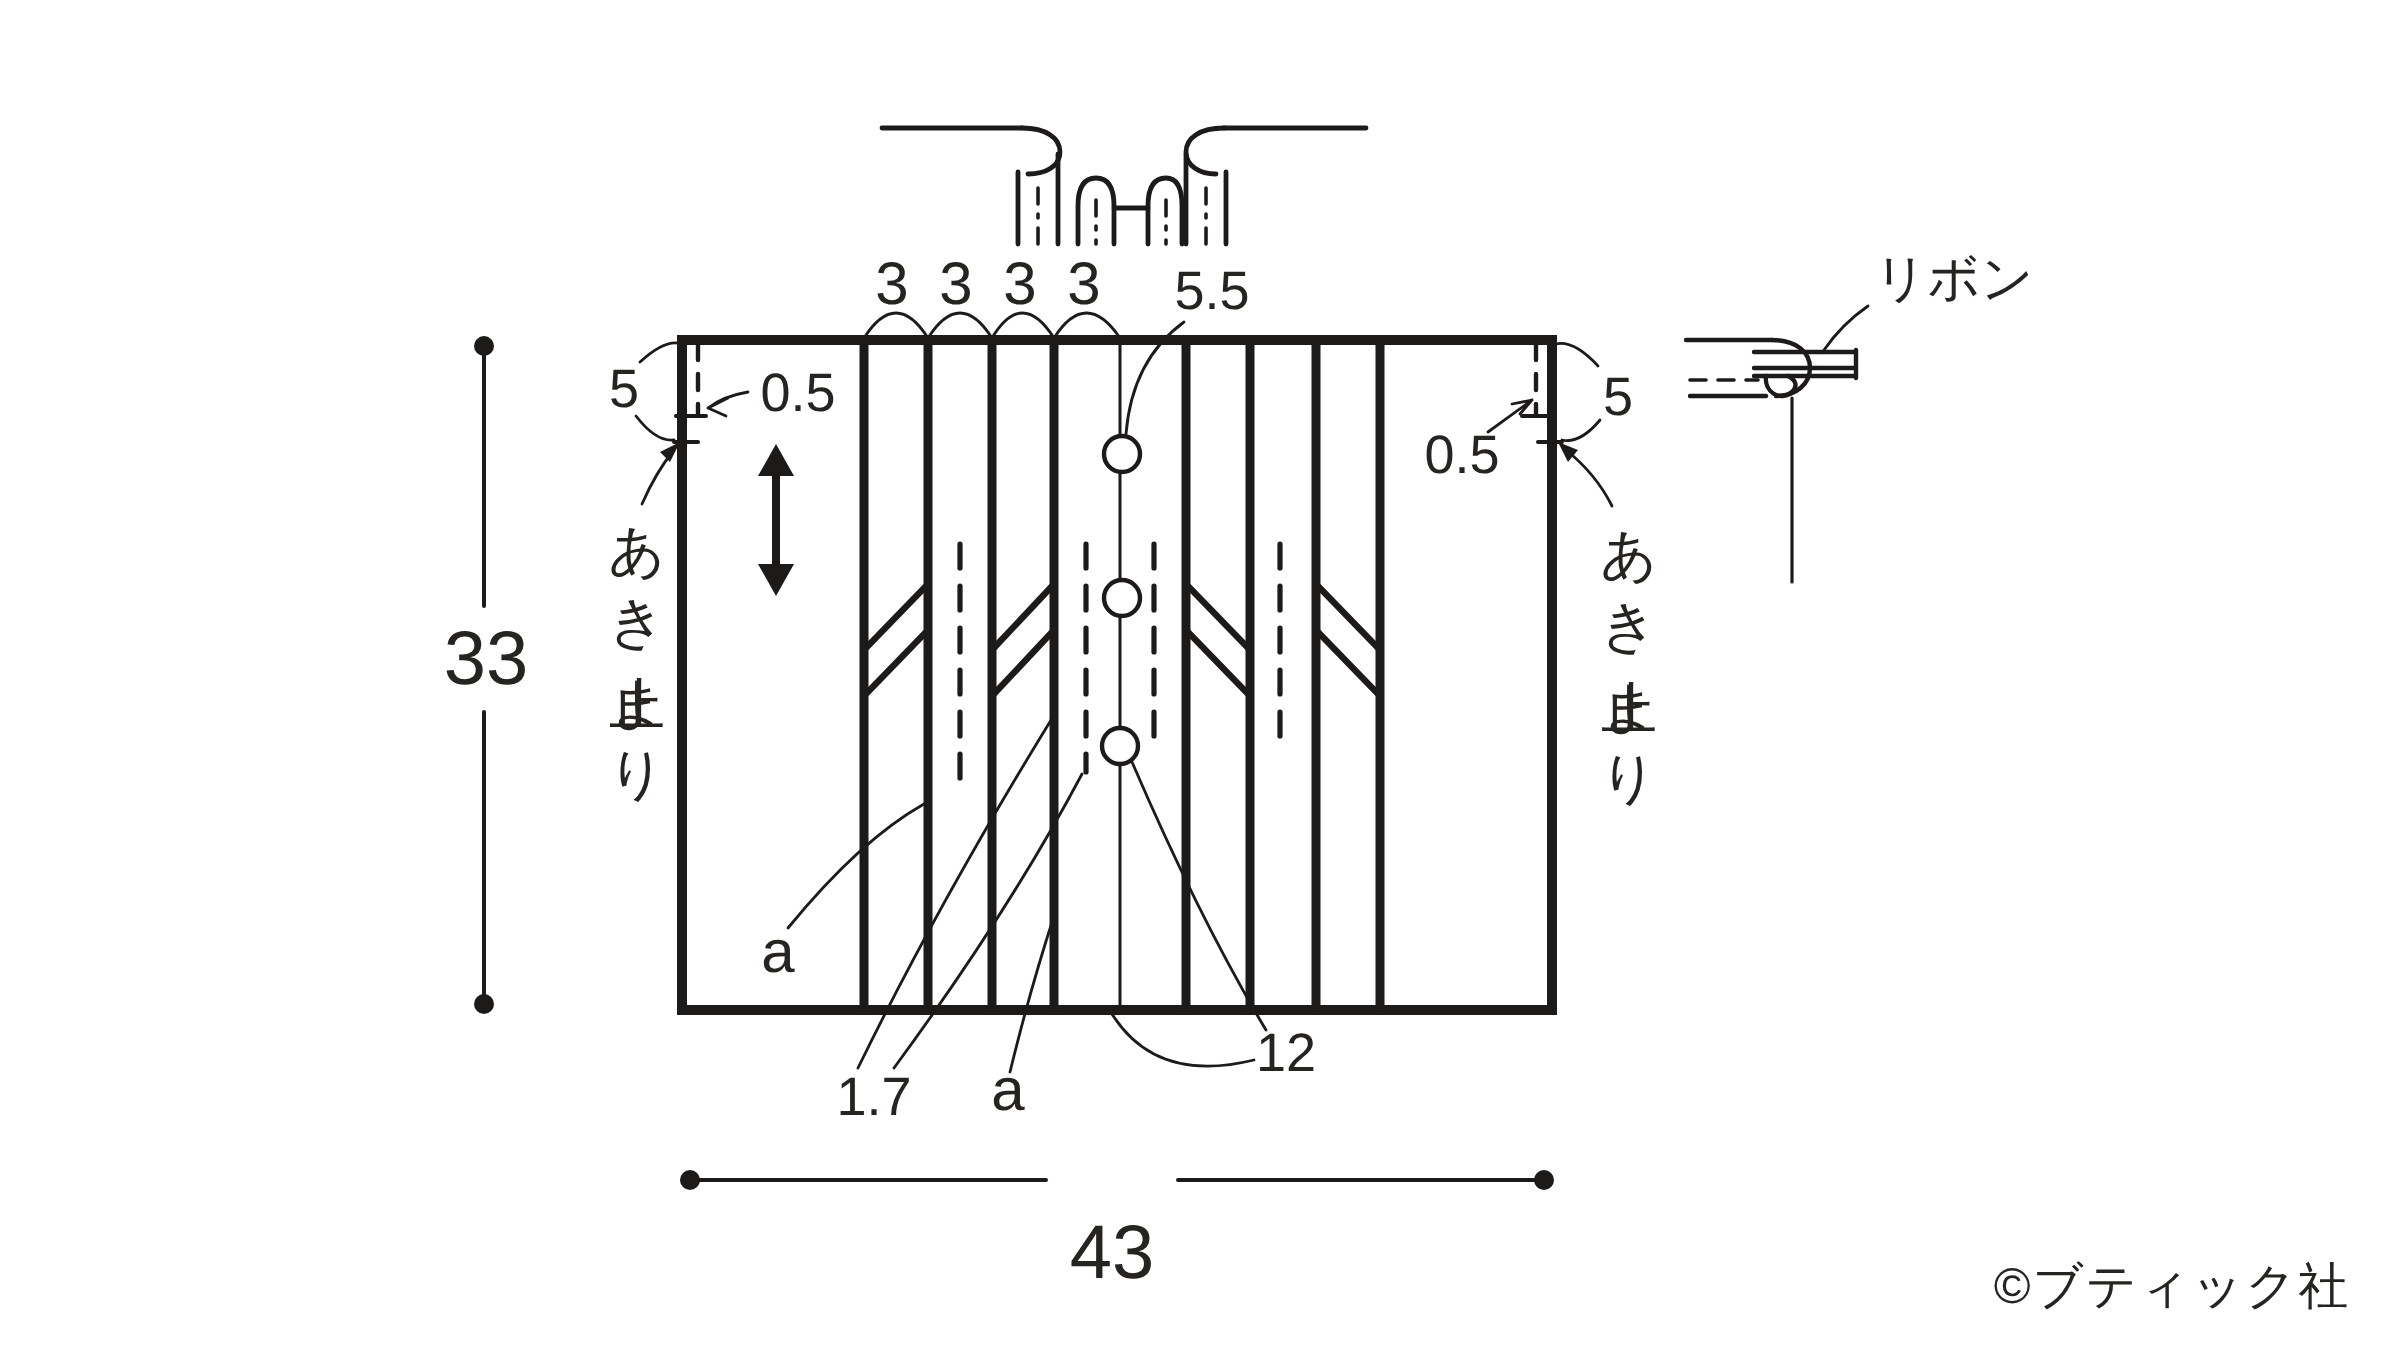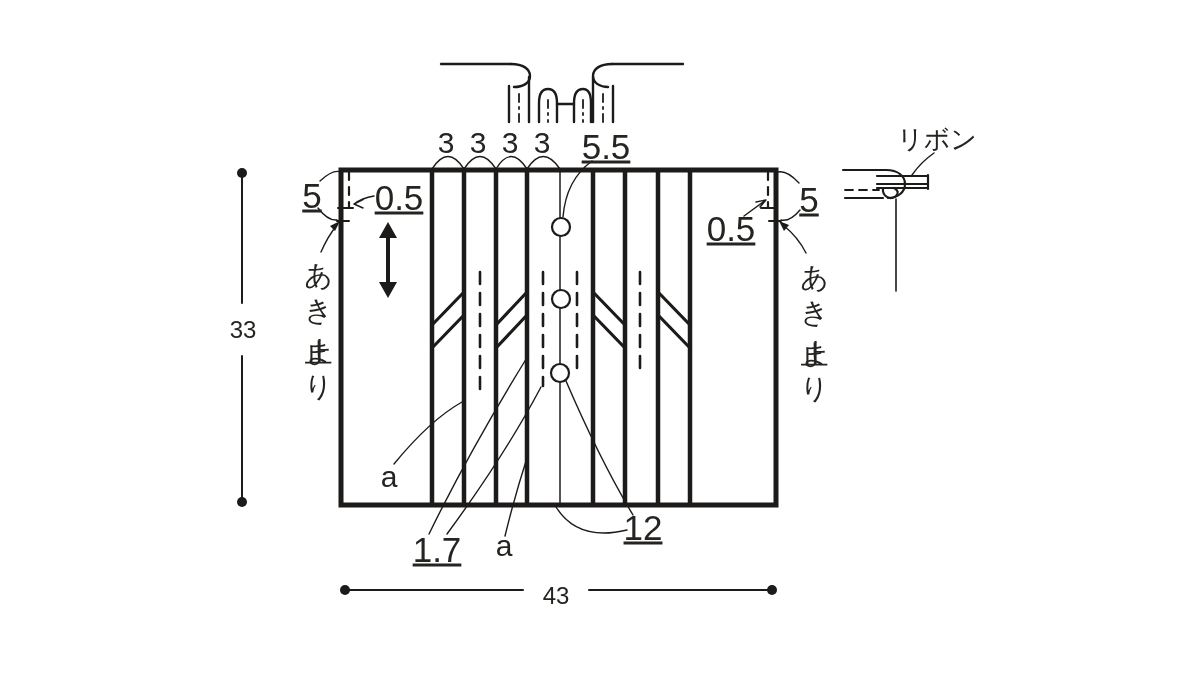--- a/index.html
+++ b/index.html
@@ -2,27 +2,27 @@
 <html><head>
 <meta charset="utf-8">
 <style>
   html,body{margin:0;padding:0;background:#ffffff;}
   body{width:1200px;height:675px;position:relative;overflow:hidden;
        font-family:"Liberation Sans","DejaVu Sans",sans-serif;}
   #stage{position:absolute;left:0;top:0;width:1200px;height:675px;}
   svg{position:absolute;left:0;top:0;}
   .lbl{position:absolute;transform:translate(-50%,-50%);color:#262421;
        white-space:nowrap;line-height:1;}
-  .num{font-size:35px;text-decoration:underline;}
-  .num-lg{font-size:24px;}
+  .num{font-size:27px;}
+  .num-lg{font-size:38px;}
   .num-sm{font-size:30px;}
   .vtext{writing-mode:vertical-rl;transform:translate(-50%,0);
          font-size:28px;letter-spacing:4px;color:#262421;position:absolute;
          line-height:1;}
-  .jp{font-size:26px;}
+  .jp{font-size:26px;margin-left:40px;}
   .copyright{font-size:25px;letter-spacing:1px;}
 </style>
 </head>
 <body>
 
 <div id="stage">
 
 <svg width="1200" height="675" viewBox="0 0 1200 675">
   <g stroke="#1d1b19" fill="none" stroke-linecap="round">
 
@@ -119,27 +119,28 @@
 
 <div class="lbl num" style="left:606px;top:146px">5.5</div>
 
 <div class="lbl num" style="left:399px;top:197px">0.5</div>
 <div class="lbl num" style="left:731px;top:228px">0.5</div>
 
 <div class="lbl num" style="left:312px;top:195px">5</div>
 <div class="lbl num" style="left:809px;top:199px">5</div>
 
 <div class="lbl num-lg" style="left:243px;top:330px">33</div>
-<div class="lbl num-lg" style="left:556px;top:596px">43</div>
+<div class="lbl num-lg" style="left:556px;top:627px">43</div>
 
 <div class="lbl num" style="left:643px;top:527px">12</div>
 <div class="lbl num" style="left:437px;top:549px">1.7</div>
 
 <div class="lbl num-sm" style="left:389px;top:477px">a</div>
 <div class="lbl num-sm" style="left:504px;top:546px">a</div>
 
 <div class="vtext" style="left:318px;top:243px">あき止まり</div>
 <div class="vtext" style="left:814px;top:245px">あき止まり</div>
 
 <div class="lbl jp" style="left:937px;top:139px">リボン</div>
 
+<div class="lbl copyright" style="left:1086px;top:644px">©ブティック社</div>
 
 </div>
 
 </body></html>

